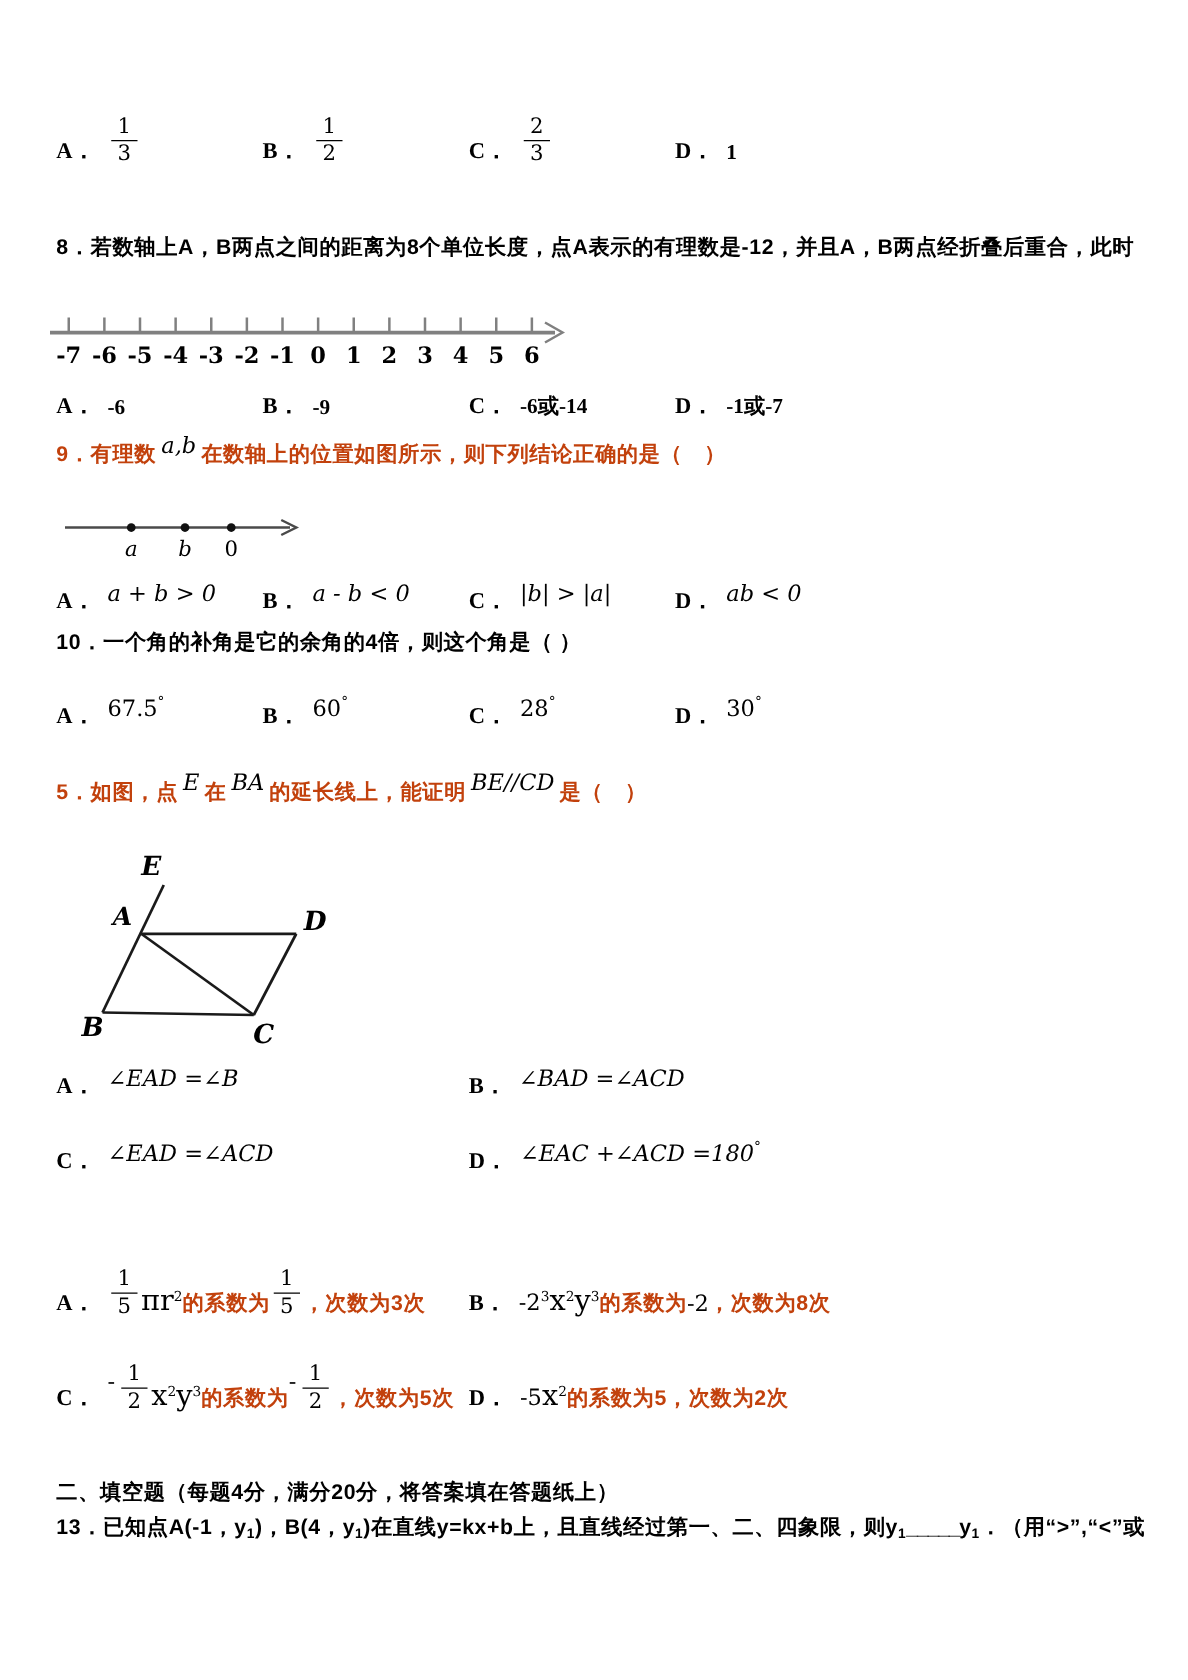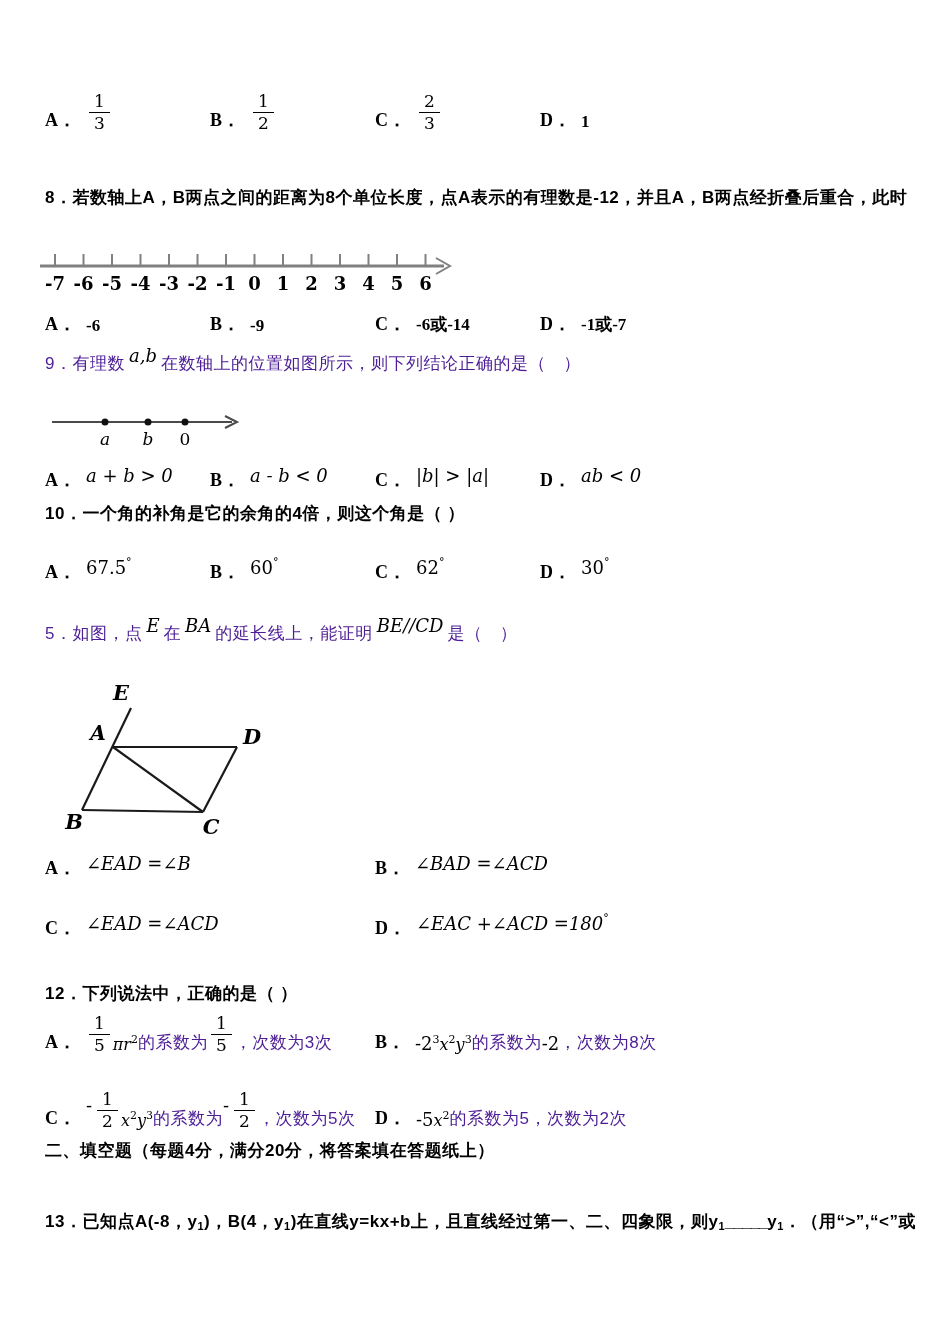--- a/index.html
+++ b/index.html
@@ -1,36 +1,36 @@
 <!DOCTYPE html>
 <html><head>
 <meta charset="utf-8">
 <style>
   html,body { margin:0; padding:0; background:#ffffff; }
   .page {
     position:relative; width:950px; height:1344px; background:#ffffff;
     color:#000; font-family:"Liberation Sans", sans-serif; overflow:hidden;
   }
   .abs { position:absolute; left:45px; }
-  .cn { font-weight:normal; font-size:17px; color:#4c1d95; letter-spacing:0.5px; }
+  .cn { font-weight:bold; font-size:17px; color:#c2410c; letter-spacing:0.5px; }
   .qline { font-weight:bold; font-size:17px; letter-spacing:0.5px; white-space:nowrap; }
   .optrow { display:flex; align-items:flex-end; }
   .opt4 { width:165px; display:flex; align-items:flex-end; }
   .opt2 { width:330px; display:flex; align-items:flex-end; }
   .optflex { display:flex; align-items:flex-end; }
   .opt-label { font-family:"Liberation Serif", serif; font-weight:bold; font-size:18px; margin-right:10px; white-space:nowrap; }
   .optval { font-family:"Liberation Serif", serif; font-weight:bold; font-size:17px; white-space:nowrap; }
   .mser { font-family:"DejaVu Serif", serif; font-style:italic; font-size:18px; white-space:nowrap; }
   .raise { position:relative; top:-7px; margin:0 4px; }
   .raise6 { position:relative; top:-6px; }
   .frac { display:inline-block; text-align:center; font-family:"DejaVu Serif", serif; font-size:17px; line-height:1.1; vertical-align:bottom; margin:0 3px; }
   .frac .num { display:block; border-bottom:1.5px solid #000; padding:0 5px 1px; }
   .frac .den { display:block; padding-top:1px; }
   .supsc { font-family:"DejaVu Serif", serif; font-size:11px; position:relative; top:-7px; }
-  .mvar { font-family:"DejaVu Serif", serif; font-style:italic; font-size:16px; }
+  .mvar { font-family:"DejaVu Serif", serif; font-size:23px; }
   .mnum { font-family:"DejaVu Serif", serif; font-size:18px; }
   .minus-mid { font-family:"DejaVu Serif", serif; font-size:18px; position:relative; top:-14px; margin-right:2px; }
   .degsup { font-family:"DejaVu Serif", serif; font-size:11px; position:relative; top:-8px; }
   .subsc { font-size:11px; position:relative; top:3px; font-weight:bold; }
   .blankline { font-weight:bold; letter-spacing:-1px; }
   svg text { font-family:"DejaVu Serif", serif; }
 </style>
 </head>
 <body>
 
@@ -157,21 +157,21 @@
     <div class="opt4">
       <span class="opt-label">A．</span>
       <span class="mnum raise6"><span>67.5</span><span class="degsup">°</span></span>
     </div>
     <div class="opt4">
       <span class="opt-label">B．</span>
       <span class="mnum raise6"><span>60</span><span class="degsup">°</span></span>
     </div>
     <div class="opt4">
       <span class="opt-label">C．</span>
-      <span class="mnum raise6"><span>62</span><span class="degsup">°</span></span>
+      <span class="mnum raise6"><span>28</span><span class="degsup">°</span></span>
     </div>
     <div class="opt4">
       <span class="opt-label">D．</span>
       <span class="mnum raise6"><span>30</span><span class="degsup">°</span></span>
     </div>
   </div>
 
   <div class="abs" style="top:622px">
     <span class="cn">5．如图，点</span><span class="mser raise">E</span><span class="cn">在</span><span class="mser raise">BA</span><span class="cn">的延长线上，能证明</span><span class="mser raise">BE//CD</span><span class="cn">是（　）</span>
   </div>
@@ -203,21 +203,20 @@
     <div class="opt2">
       <span class="opt-label">C．</span>
       <span class="mser raise6"><span>∠EAD =∠ACD</span><span class="degsup"></span></span>
     </div>
     <div class="opt2">
       <span class="opt-label">D．</span>
       <span class="mser raise6"><span>∠EAC +∠ACD =180</span><span class="degsup">°</span></span>
     </div>
   </div>
 
-  <div class="abs qline" style="top:982px">12．下列说法中，正确的是（ ）</div>
 
   <div class="abs optrow" style="top:1014px">
     <div class="opt2" style="width:330px">
       <span class="opt-label">A．</span>
       <span class="frac">
           <span class="num">1</span>
           <span class="den">5</span>
         </span>
       <span><span class="mvar">πr</span><span class="supsc">2</span></span>
       <span class="cn">的系数为</span>
@@ -253,19 +252,19 @@
         </span>
       <span class="cn">，次数为5次</span>
     </div>
     <div class="optflex">
       <span class="opt-label">D．</span>
       <span><span class="mnum">-5</span><span class="mvar">x</span><span class="supsc">2</span></span>
       <span class="cn">的系数为5，次数为2次</span>
     </div>
   </div>
 
-  <div class="abs qline" style="top:1139px">二、填空题（每题4分，满分20分，将答案填在答题纸上）</div>
+  <div class="abs qline" style="top:1182px">二、填空题（每题4分，满分20分，将答案填在答题纸上）</div>
 
   <div class="abs qline" style="top:1210px">
-    <span>13．已知点A(-8，y</span><span class="subsc">1</span><span>)，B(4，y</span><span class="subsc">1</span><span>)在直线y=kx+b上，且直线经过第一、二、四象限，则y</span><span class="subsc">1</span><span class="blankline">_____</span><span>y</span><span class="subsc">1</span><span>．（用“&gt;”,“&lt;”或</span>
+    <span>13．已知点A(-1，y</span><span class="subsc">1</span><span>)，B(4，y</span><span class="subsc">1</span><span>)在直线y=kx+b上，且直线经过第一、二、四象限，则y</span><span class="subsc">1</span><span class="blankline">_____</span><span>y</span><span class="subsc">1</span><span>．（用“&gt;”,“&lt;”或</span>
   </div>
 
 </div>
 
 </body></html>

